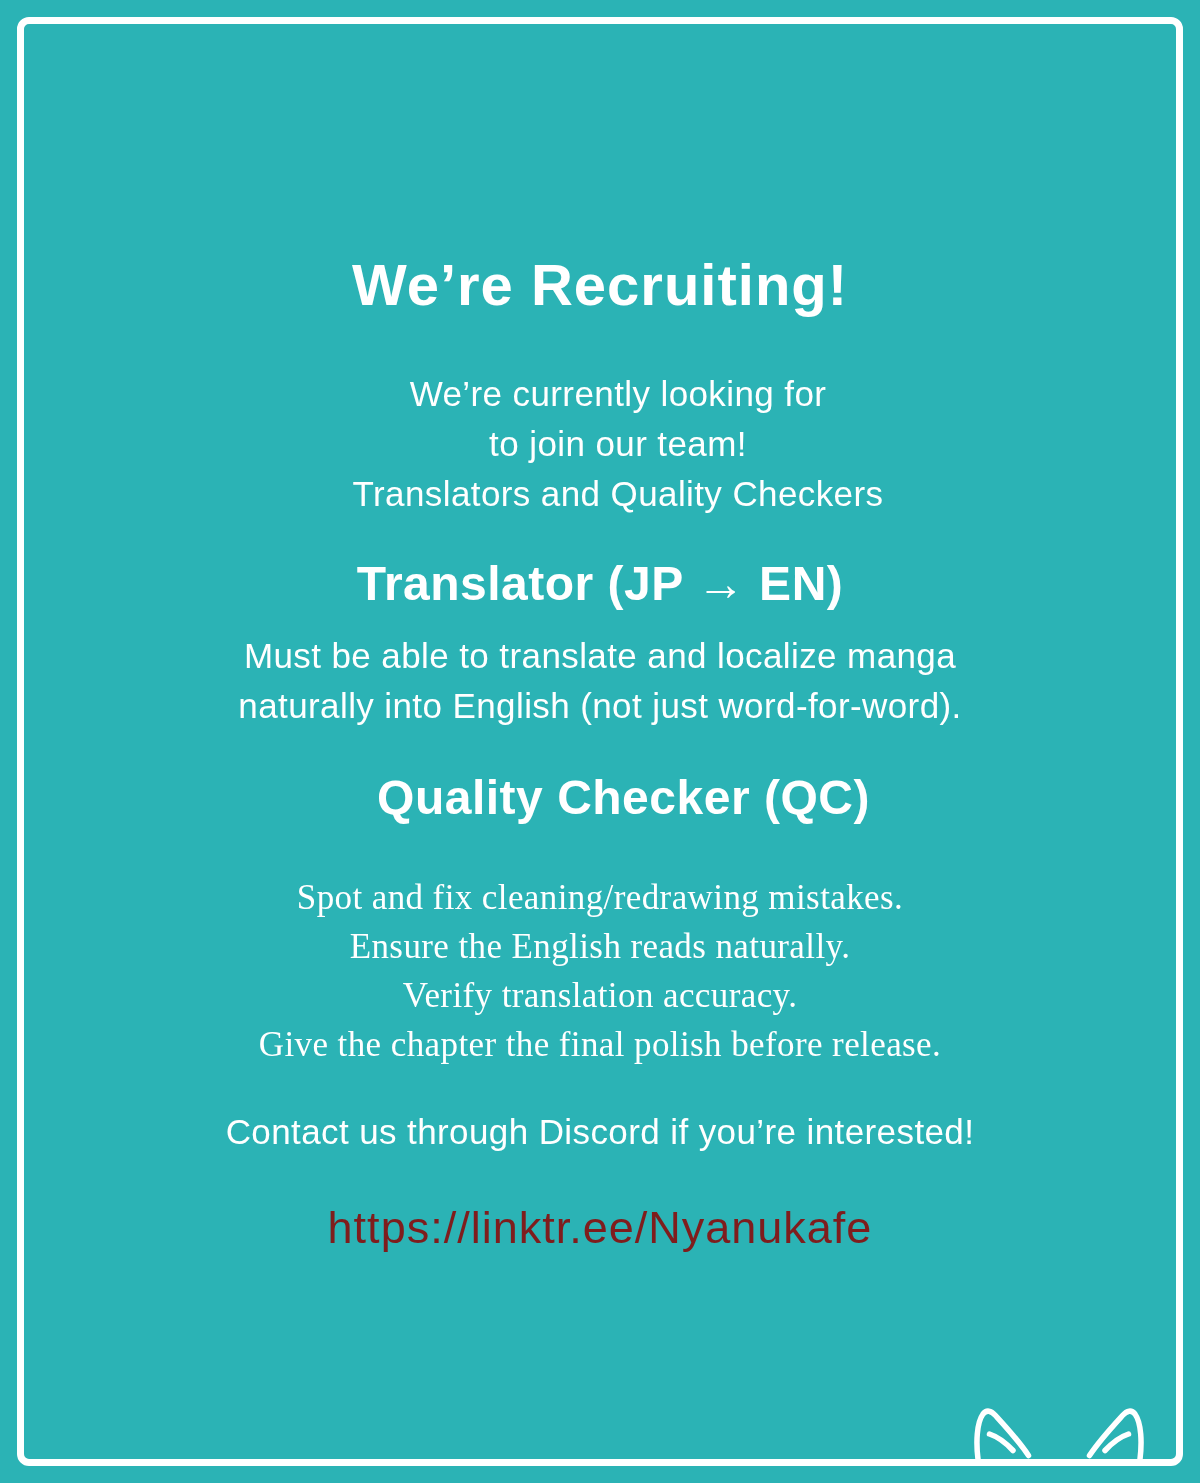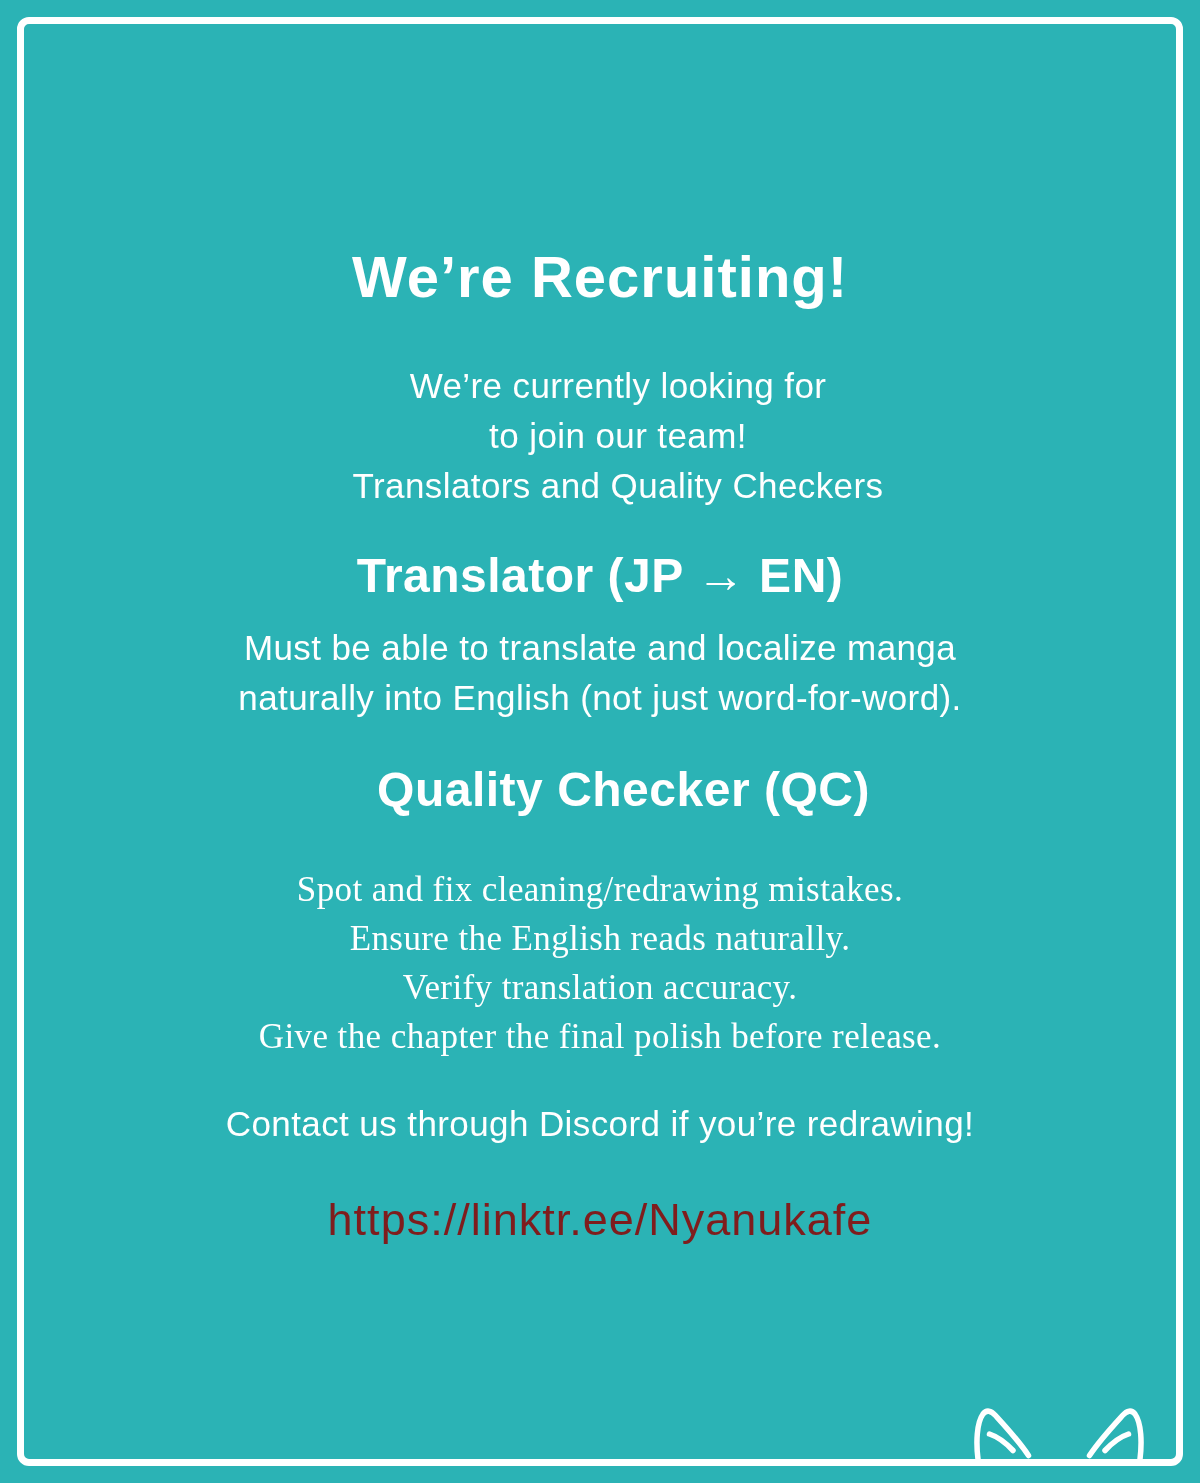--- a/index.html
+++ b/index.html
@@ -13,21 +13,21 @@
   }
   .frame {
     position: absolute;
     inset: 17px;
     border: 7px solid #ffffff;
     border-radius: 12px;
     pointer-events: none;
   }
   .content {
     position: absolute;
-    left: 0; right: 0; top: 0;
+    left: 0; right: 0; top: 8px;
     text-align: center;
   }
   .title {
     margin-top: 243px;
     font-size: 58px;
     line-height: 68px;
     font-weight: 700;
     letter-spacing: 1px;
   }
   .body-block { font-size: 35px; line-height: 50px; font-weight: 400; letter-spacing: 0.4px; }
@@ -85,21 +85,21 @@
 
   <div class="role-heading heading-qc">Quality Checker (QC)</div>
 
   <div class="body-block lines-qc">
     <div>Spot and fix cleaning/redrawing mistakes.</div>
     <div>Ensure the English reads naturally.</div>
     <div>Verify translation accuracy.</div>
     <div>Give the chapter the final polish before release.</div>
   </div>
 
-  <div class="body-block contact">Contact us through Discord if you’re redrawing!</div>
+  <div class="body-block contact">Contact us through Discord if you’re interested!</div>
 
   <a class="url" href="#">https://linktr.ee/Nyanukafe</a>
 
 </div>
 
 <svg class="cat-ears" viewBox="0 0 172 52" fill="none" xmlns="http://www.w3.org/2000/svg">
   <g stroke="#ffffff" stroke-width="5.5" stroke-linecap="round" fill="none">
 
     <path d="M5 52 C 3 36, 3.5 16, 10 7 C 13.5 2.5, 18 3.5, 22.5 8.5 C 33 20, 46 34, 55.5 48.5"></path>
     <path d="M16.5 27 C 24 29.5, 33 36, 40 43.5"></path>

